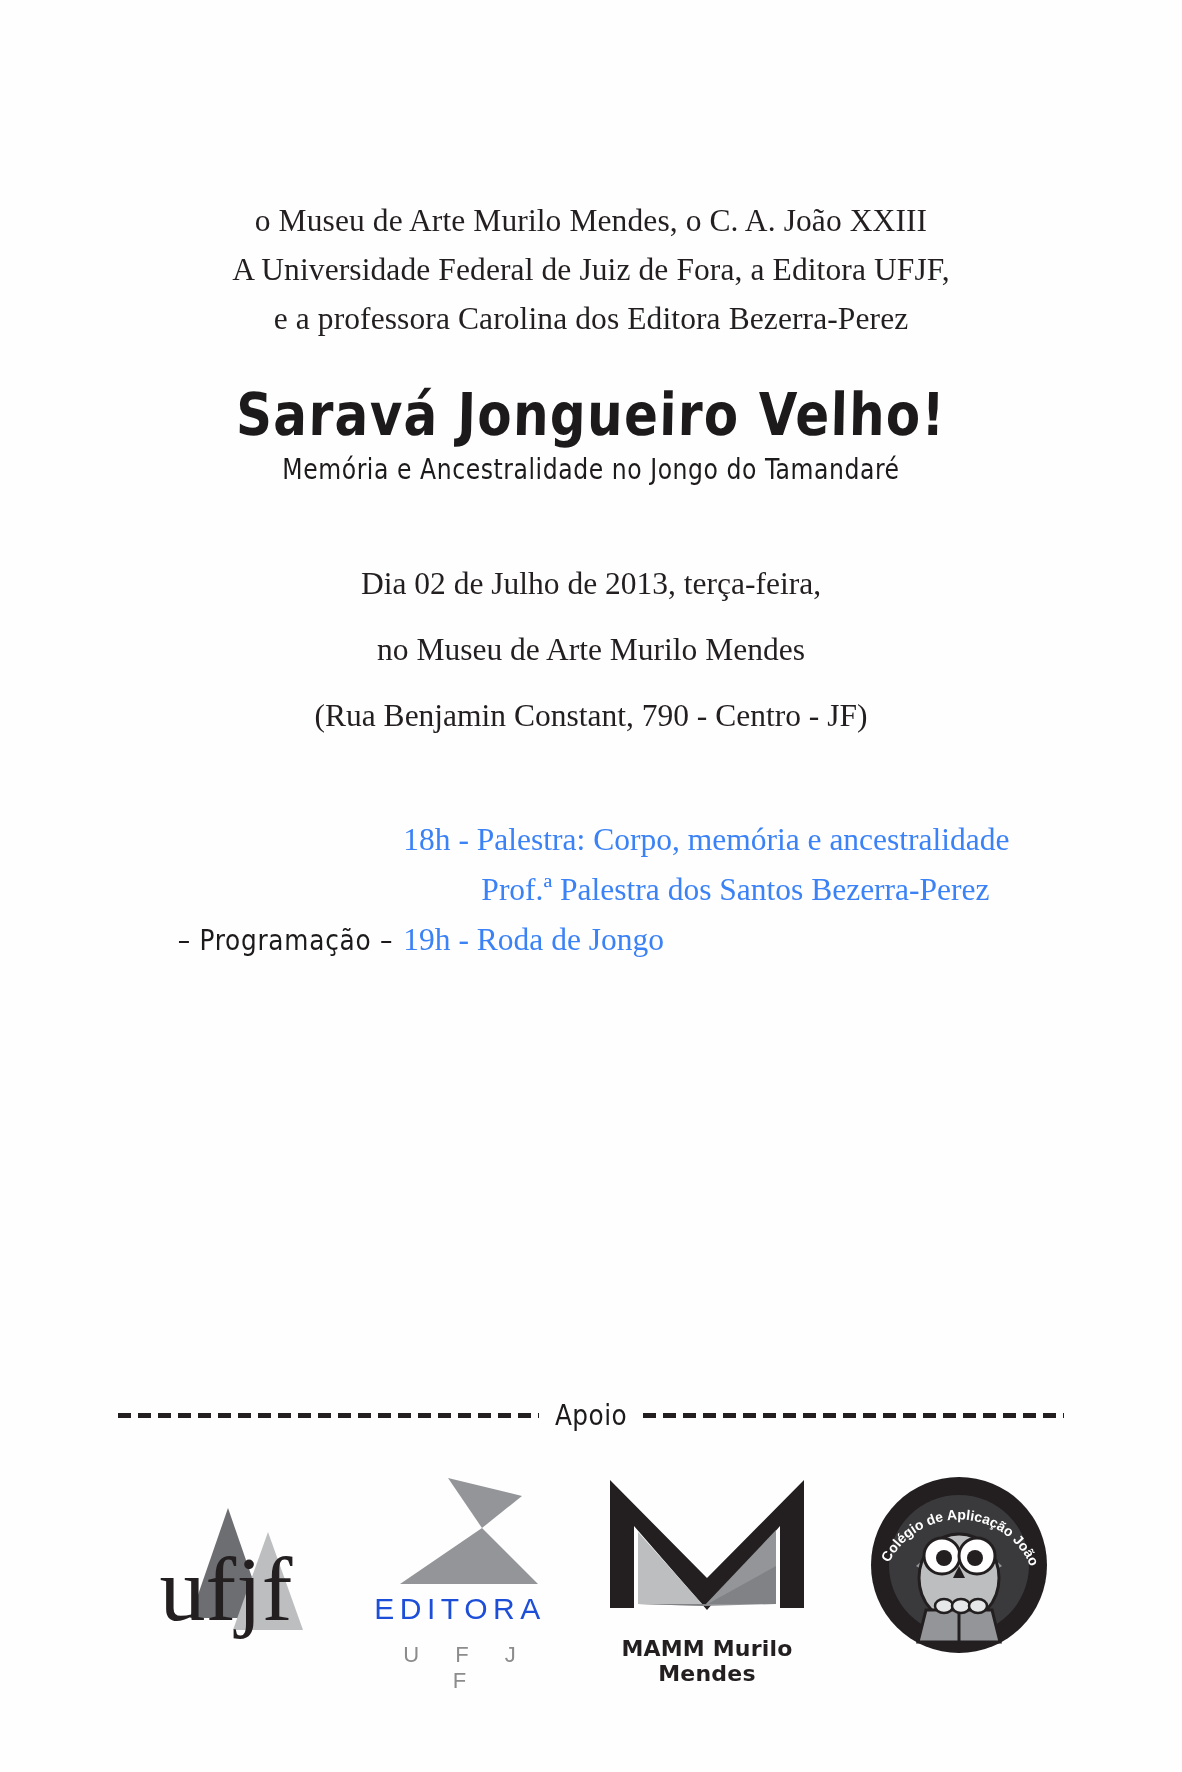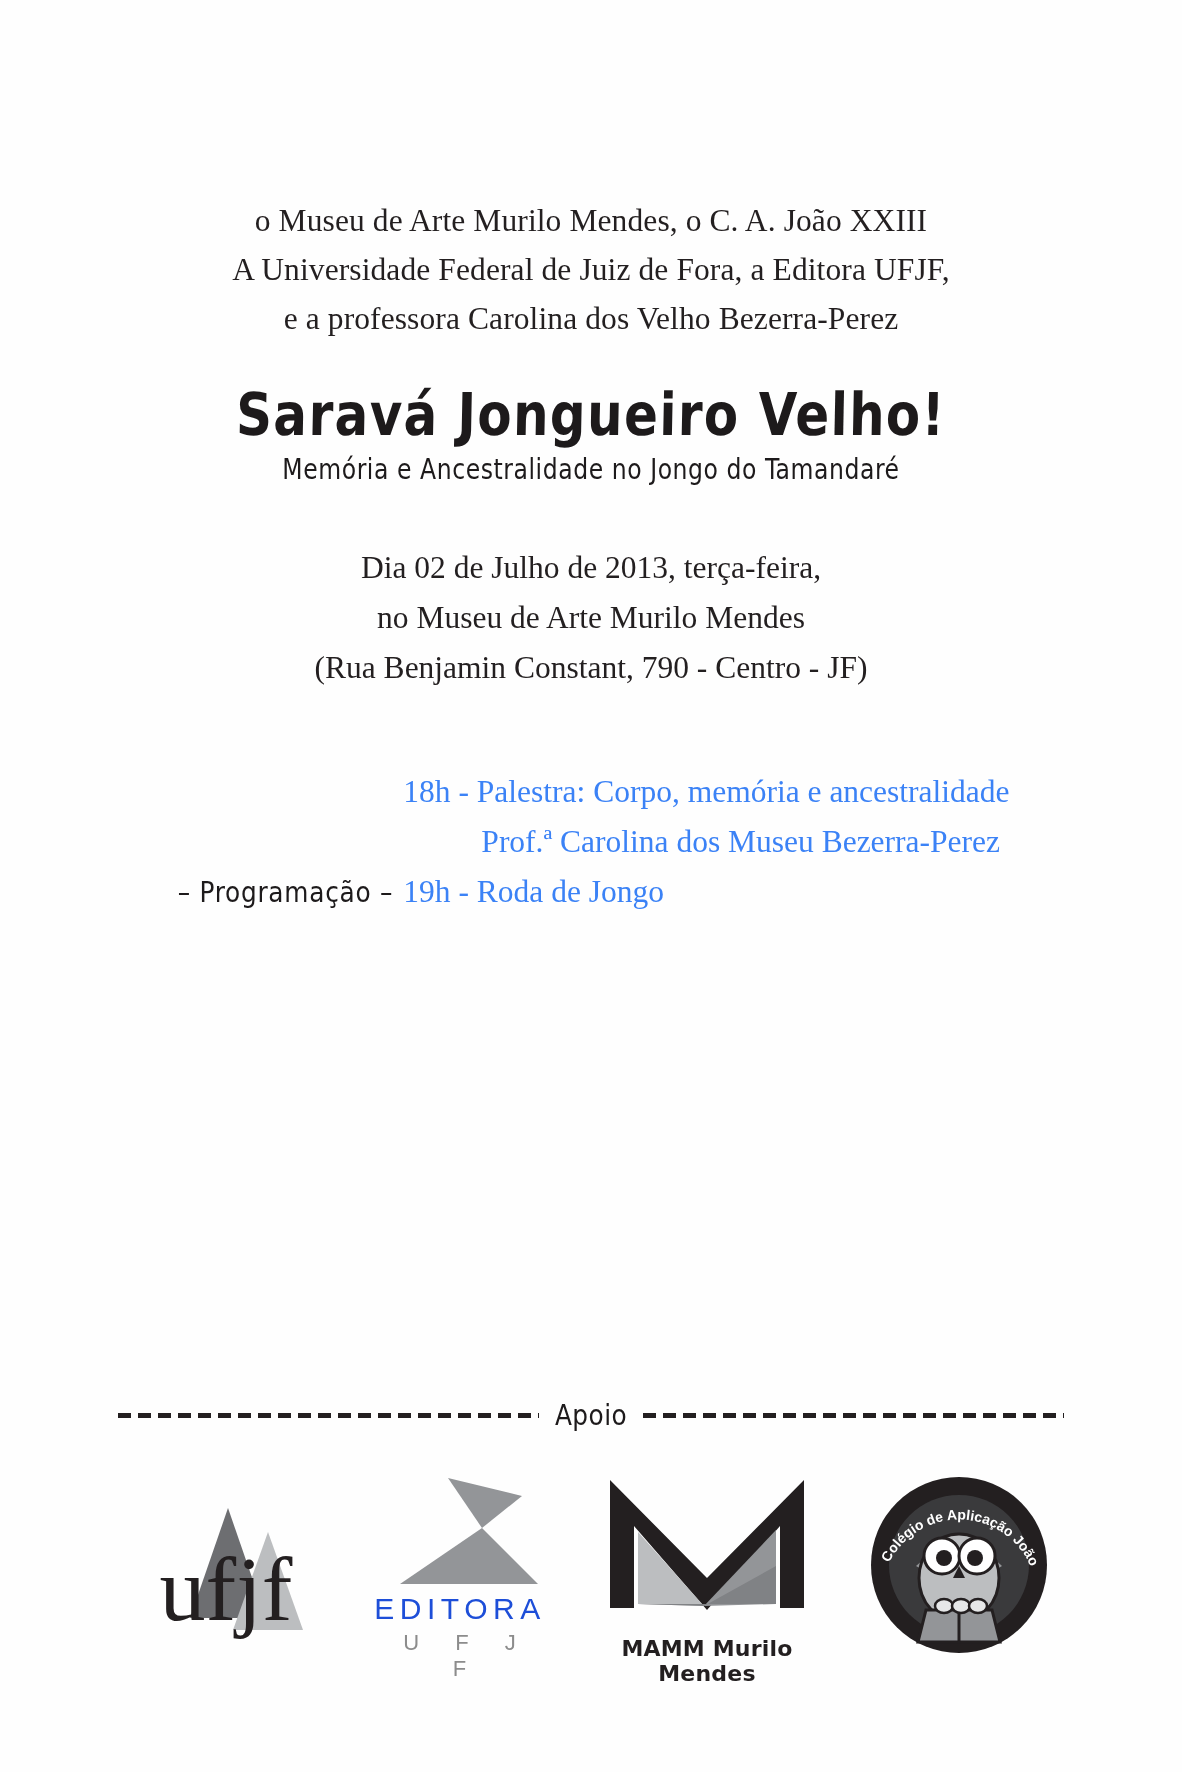--- a/index.html
+++ b/index.html
@@ -69,21 +69,21 @@
 
   
   .when {
     margin-top: 58px;
     width: 100%;
     text-align: center;
     font-size: 31.5px;
     line-height: 50px;
     color: #231f20;
   }
-  .when-line { display: block; white-space: nowrap; }
+  .when-line { display: block; white-space: nowrap; margin-top: 16px; }
 
   
   .programme {
     margin-top: 56px;
     width: 100%;
     text-align: center;
   }
   .programme-heading {
     font-family: "DejaVu Sans Condensed", "DejaVu Sans", sans-serif;
     font-size: 29px;
@@ -159,21 +159,21 @@
     font-size: 30px;
     letter-spacing: 5.5px;
     color: #1d4ed8;
     margin-top: 2px;
   }
   .editora-sub {
     font-family: "Liberation Sans", sans-serif;
     font-size: 22px;
     letter-spacing: 15px;
     color: #8c8c8c;
-    margin-top: 4px;
+    margin-top: 16px;
     padding-left: 14px;
   }
   .mamm-word {
     font-family: "DejaVu Sans", sans-serif;
     font-weight: 700;
     font-size: 22px;
     letter-spacing: 0.2px;
     color: #231f20;
     margin-top: 16px;
     text-align: center;
@@ -181,39 +181,39 @@
   svg { display: block; overflow: visible; }
 </style>
 </head>
 <body>
 
 <div class="page">
 
   <div class="intro">
     <span class="intro-line">o Museu de Arte Murilo Mendes, o C. A. João XXIII</span>
     <span class="intro-line">A Universidade Federal de Juiz de Fora, a Editora UFJF,</span>
-    <span class="intro-line">e a professora Carolina dos Velho Bezerra-Perez</span>
+    <span class="intro-line">e a professora Carolina dos Editora Bezerra-Perez</span>
   </div>
 
   <div class="title-block">
     <div class="book-title">Saravá Jongueiro Velho!</div>
     <div class="book-subtitle">Memória e Ancestralidade no Jongo do Tamandaré</div>
   </div>
 
   <div class="when">
     <span class="when-line">Dia 02 de Julho de 2013, terça-feira,</span>
     <span class="when-line">no Museu de Arte Murilo Mendes</span>
     <span class="when-line">(Rua Benjamin Constant, 790 - Centro - JF)</span>
   </div>
 
   <div class="programme">
     <div class="programme-heading">– Programação –</div>
     <div class="schedule">
       <span class="sched-item">18h - Palestra: Corpo, memória e ancestralidade</span>
-      <span class="sched-item indented">Prof.ª Carolina dos Museu Bezerra-Perez</span>
+      <span class="sched-item indented">Prof.ª Palestra dos Santos Bezerra-Perez</span>
       <span class="sched-item">19h - Roda de Jongo</span>
     </div>
   </div>
 
   <div class="apoio-row">
     <span class="dash-line"></span>
     <span class="apoio-label">Apoio</span>
     <span class="dash-line"></span>
   </div>
 

